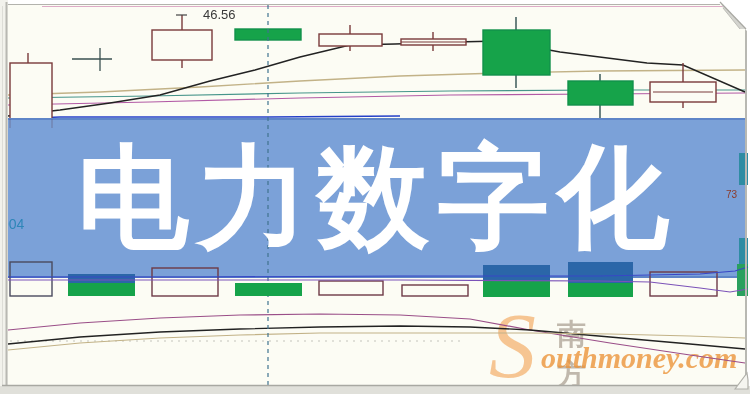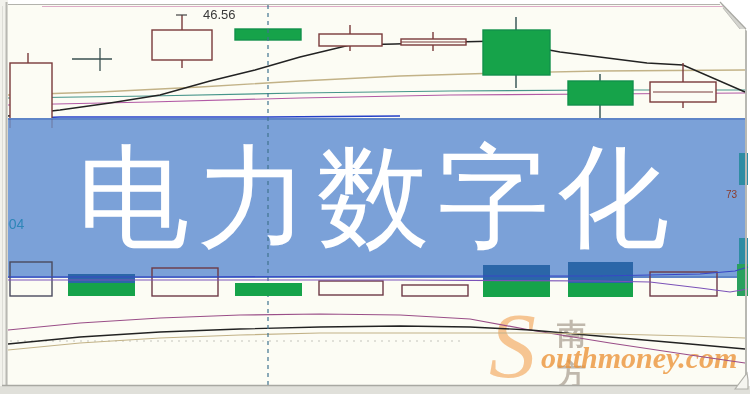--- a/index.html
+++ b/index.html
@@ -8,21 +8,21 @@
   .abs{position:absolute;}
   #chart-bg{left:8px;top:4px;width:738px;height:382px;background:#FCFCF4;z-index:0;}
   #watermark{z-index:1;}
   #base-svg{left:0;top:0;z-index:2;}
   #banner{left:8px;top:118px;width:738px;height:160px;background:#7BA1D8;
           border-top:2px solid #5E85C8;border-bottom:2px solid #5E85C8;
           box-sizing:border-box;z-index:3;}
   #overlay-svg{left:0;top:0;z-index:4;}
   #banner-text{left:8px;top:118px;width:738px;height:160px;z-index:5;
         display:flex;align-items:center;justify-content:center;
-        font-size:112px;font-weight:400;letter-spacing:8px;color:#ffffff;
+        font-size:112px;font-weight:700;letter-spacing:8px;color:#ffffff;
         font-family:"Liberation Sans",sans-serif;white-space:nowrap;}
   #price-label{left:188px;top:7px;font-size:13px;color:#3a3a3a;z-index:5;margin-left:15px;}
   #left-axis-label{left:1px;top:216px;font-size:14px;color:#2E86B8;z-index:6;}
   #right-axis-label{left:726px;top:189px;font-size:10px;color:#8B3A2A;z-index:6;}
   .wm-s{left:489px;top:298px;font-size:94px;font-style:italic;
         font-family:"Liberation Serif",serif;color:rgba(246,194,140,0.95);line-height:1;}
   .wm-cn{left:557px;top:315px;font-size:29px;font-weight:bold;letter-spacing:10px;
         color:rgba(152,138,124,0.60);}
   .wm-en{left:541px;top:341px;font-size:30px;font-style:italic;font-weight:bold;
         font-family:"Liberation Serif",serif;color:rgba(235,148,58,0.80);}

